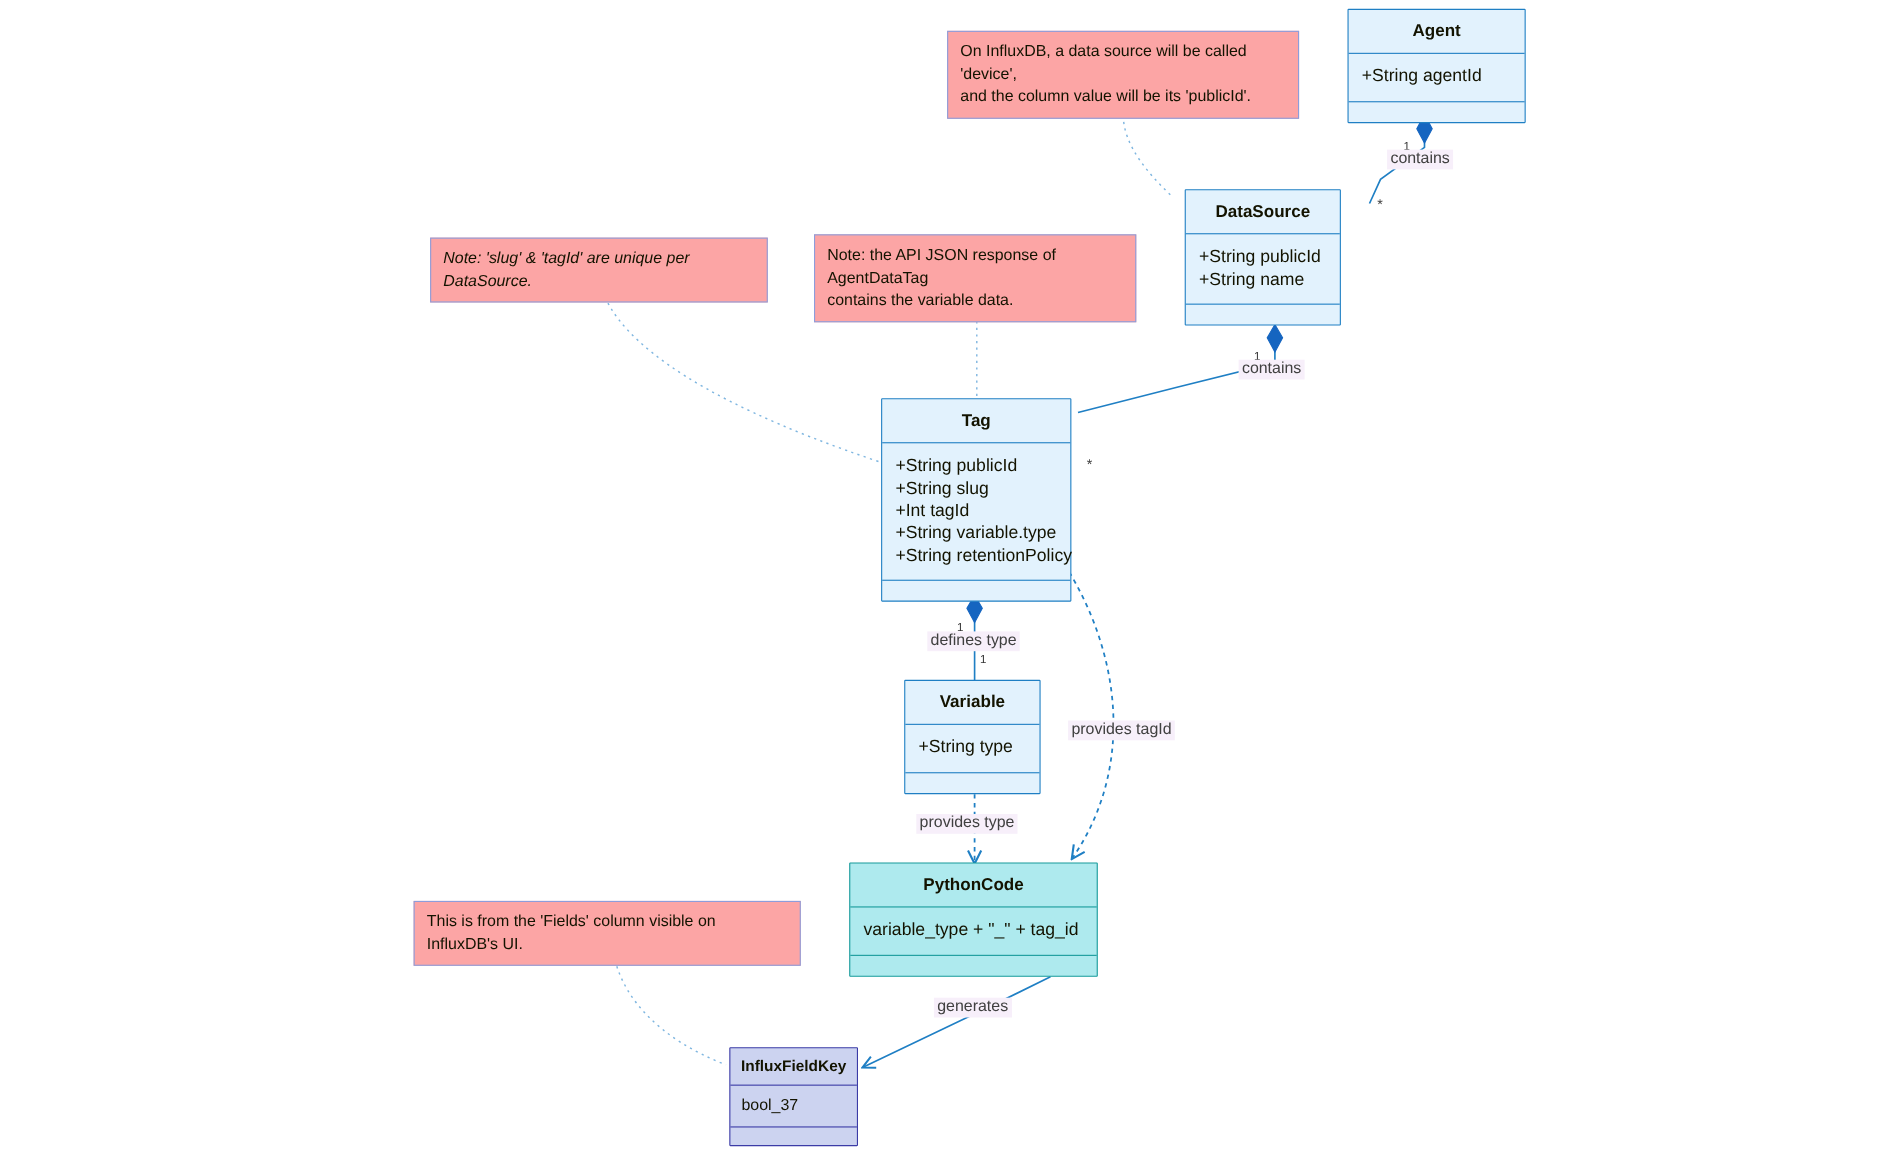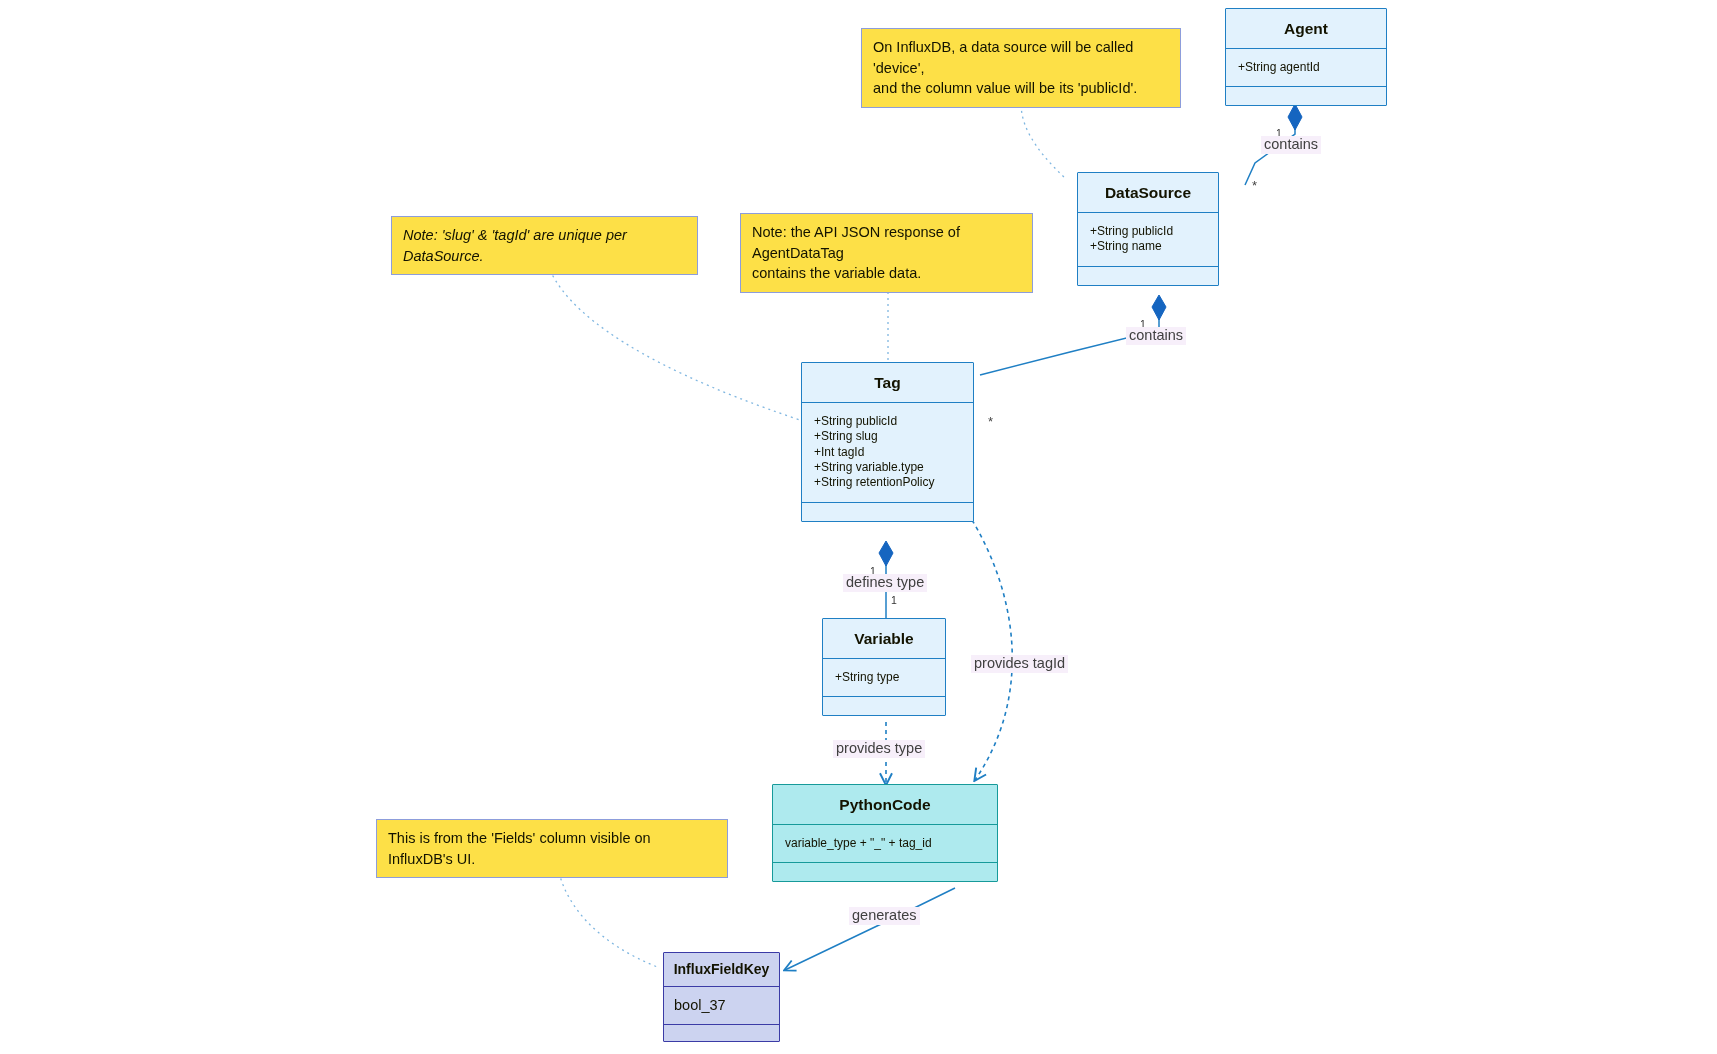--- a/index.html
+++ b/index.html
@@ -42,21 +42,21 @@
     text-align: center;
     font-weight: bold;
     font-size: 15.5px;
     padding: 11px 8px 11px 8px;
     border-bottom: 1.6px solid #1f7fc4;
     line-height: 1.1;
   }
   .node .members {
     padding: 11px 8px 11px 12px;
     border-bottom: 1.6px solid #1f7fc4;
-    font-size: 12px;
+    font-size: 16px;
     line-height: 1.28;
   }
   .node .members .m {
     white-space: nowrap;
   }
   .node .methods {
     height: 18px;
   }
 
   
@@ -80,21 +80,21 @@
   }
   .node.violet .title { font-size: 14px; padding: 9px 8px; }
   .node.violet .members { font-size: 14.5px; padding: 9px 10px; }
   .node.violet .methods { height: 16px; }
 
   
   .note {
     position: absolute;
     box-sizing: border-box;
     border: 1.2px solid #8d9ddb;
-    background: #fde047;
+    background: #fca5a5;
     font-size: 14.5px;
     line-height: 1.42;
     padding: 8px 11px;
     color: #131300;
     white-space: pre-line;
   }
 
   
   .elabel {
     position: absolute;

